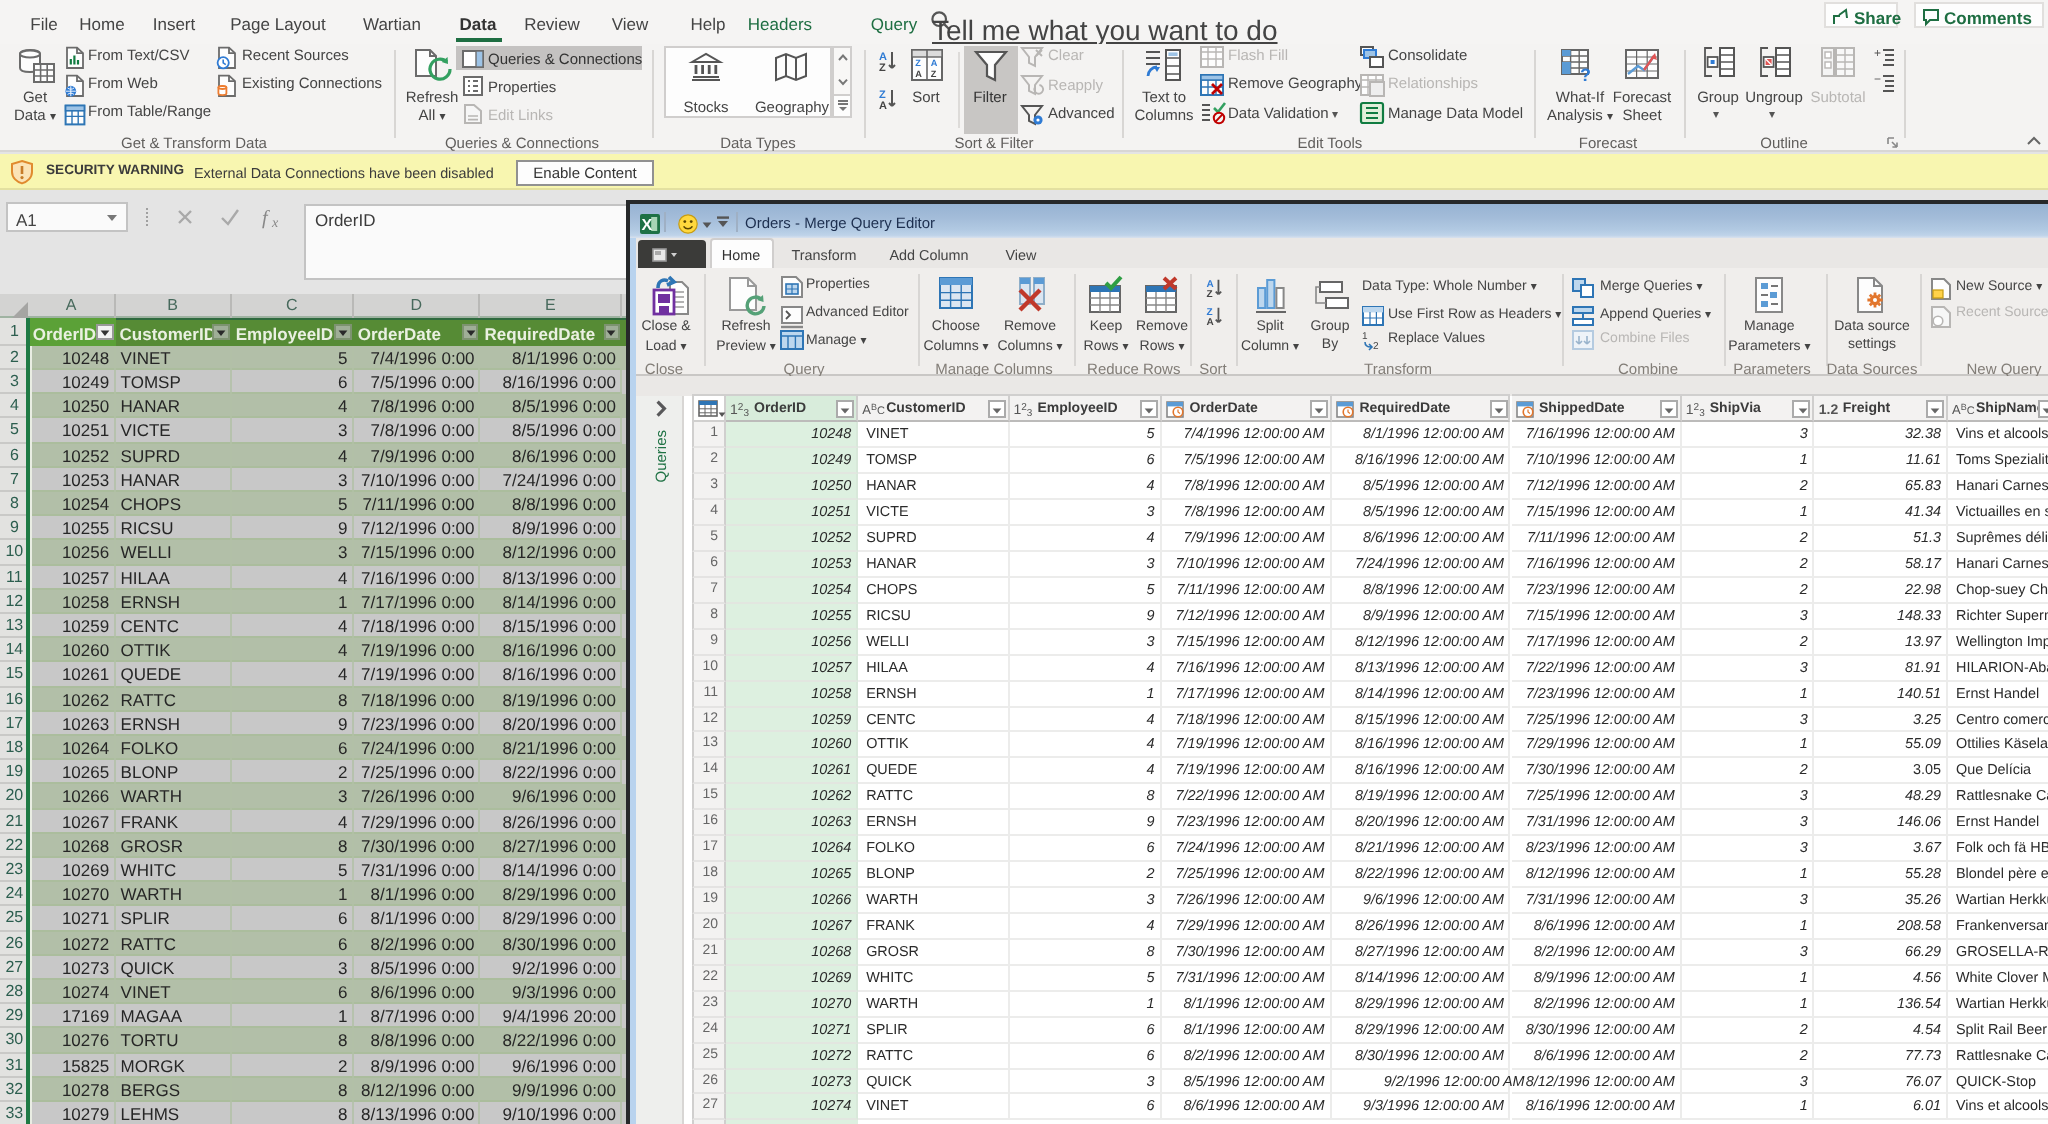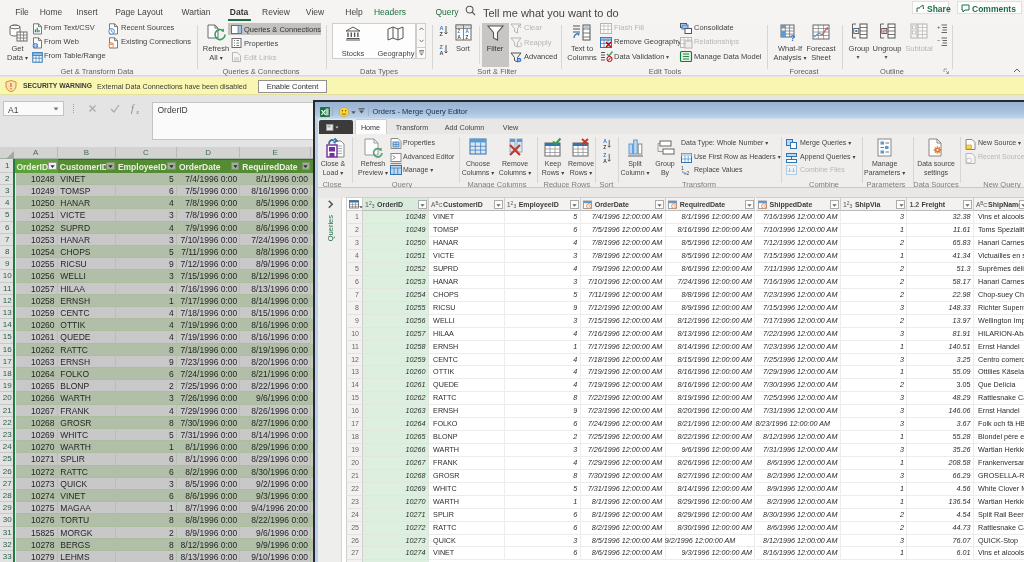--- a/index.html
+++ b/index.html
@@ -18,21 +18,21 @@
 <div style="left:176px;top:6.5px;width:200px;font-size:8.5px;color:#444;text-align:center;white-space:nowrap;">Review</div>
 <div style="left:215px;top:6.5px;width:200px;font-size:8.5px;color:#444;text-align:center;white-space:nowrap;">View</div>
 <div style="left:254px;top:6.5px;width:200px;font-size:8.5px;color:#444;text-align:center;white-space:nowrap;">Help</div>
 <div style="left:290px;top:6.5px;width:200px;font-size:8.5px;color:#1e6e42;text-align:center;white-space:nowrap;">Headers</div>
 <div style="left:347px;top:6.5px;width:200px;font-size:8.5px;color:#1e6e42;text-align:center;white-space:nowrap;">Query</div>
 <div style="left:228px;top:19.2px;width:22.5px;height:2.3px;background:#1e6e42;"></div>
 <svg style="left:465px;top:5px;" width="11" height="11" viewBox="0 0 11 11">
     <circle cx="4.6" cy="4.6" r="3.4" fill="none" stroke="#555" stroke-width="1.1"></circle>
     <line x1="7.2" y1="7.2" x2="10" y2="10" stroke="#555" stroke-width="1.1"></line>
   </svg>
-<div style="left:483px;top:6.5px;font-size:11px;color:#444;white-space:nowrap;">Tell me what you want to do</div>
+<div style="left:466px;top:6.5px;font-size:14px;color:#444;white-space:nowrap;text-decoration:underline;">Tell me what you want to do</div>
 <div style="left:912px;top:1px;width:37px;height:13px;background:#fdfdfd;border:1px solid #e1dfdd;"></div>
 <svg style="left:916px;top:3.5px;" width="9" height="9" viewBox="0 0 9 9">
     <path d="M1 8 L1 4 L4 4" fill="none" stroke="#1e6e42" stroke-width="1"></path>
     <path d="M3.5 3.5 L7 1 L7.5 5" fill="none" stroke="#1e6e42" stroke-width="1"></path>
   </svg>
 <div style="left:927px;top:3.5px;font-size:8.5px;color:#1e6e42;white-space:nowrap;font-weight:bold;">Share</div>
 <div style="left:957px;top:1px;width:65px;height:13px;background:#fdfdfd;border:1px solid #e1dfdd;"></div>
 <svg style="left:961px;top:3.5px;" width="9" height="9" viewBox="0 0 9 9">
     <path d="M1 1 H8 V6 H4 L2 8 V6 H1 Z" fill="none" stroke="#1e6e42" stroke-width="1"></path>
   </svg>
@@ -544,21 +544,21 @@
 <div style="left:115.9px;top:477.7999999999997px;width:57.8px;height:12.2px;font-size:8.5px;color:#262626;text-align:right;line-height:12.2px;">3</div>
 <div style="left:176.9px;top:477.7999999999997px;width:60.400000000000006px;height:12.2px;font-size:8.5px;color:#262626;text-align:right;line-height:12.2px;">8/5/1996 0:00</div>
 <div style="left:240.3px;top:477.7999999999997px;width:67.69999999999999px;height:12.2px;font-size:8.5px;color:#262626;text-align:right;line-height:12.2px;">9/2/1996 0:00</div>
 <div style="left:14.4px;top:489.9999999999997px;width:301.6px;height:12.2px;background:#b2bfa8;border-bottom:1px solid #abbd9d;"></div>
 <div style="left:14.4px;top:489.9999999999997px;width:40.199999999999996px;height:12.2px;font-size:8.5px;color:#262626;text-align:right;line-height:12.2px;">10274</div>
 <div style="left:60.3px;top:489.9999999999997px;width:55.10000000000001px;height:12.2px;font-size:8.5px;color:#262626;text-align:left;line-height:12.2px;">VINET</div>
 <div style="left:115.9px;top:489.9999999999997px;width:57.8px;height:12.2px;font-size:8.5px;color:#262626;text-align:right;line-height:12.2px;">6</div>
 <div style="left:176.9px;top:489.9999999999997px;width:60.400000000000006px;height:12.2px;font-size:8.5px;color:#262626;text-align:right;line-height:12.2px;">8/6/1996 0:00</div>
 <div style="left:240.3px;top:489.9999999999997px;width:67.69999999999999px;height:12.2px;font-size:8.5px;color:#262626;text-align:right;line-height:12.2px;">9/3/1996 0:00</div>
 <div style="left:14.4px;top:502.1999999999997px;width:301.6px;height:12.2px;background:#c8c8c8;border-bottom:1px solid #abbd9d;"></div>
-<div style="left:14.4px;top:502.1999999999997px;width:40.199999999999996px;height:12.2px;font-size:8.5px;color:#262626;text-align:right;line-height:12.2px;">10275</div>
+<div style="left:14.4px;top:502.1999999999997px;width:40.199999999999996px;height:12.2px;font-size:8.5px;color:#262626;text-align:right;line-height:12.2px;">17169</div>
 <div style="left:60.3px;top:502.1999999999997px;width:55.10000000000001px;height:12.2px;font-size:8.5px;color:#262626;text-align:left;line-height:12.2px;">MAGAA</div>
 <div style="left:115.9px;top:502.1999999999997px;width:57.8px;height:12.2px;font-size:8.5px;color:#262626;text-align:right;line-height:12.2px;">1</div>
 <div style="left:176.9px;top:502.1999999999997px;width:60.400000000000006px;height:12.2px;font-size:8.5px;color:#262626;text-align:right;line-height:12.2px;">8/7/1996 0:00</div>
 <div style="left:240.3px;top:502.1999999999997px;width:67.69999999999999px;height:12.2px;font-size:8.5px;color:#262626;text-align:right;line-height:12.2px;">9/4/1996 20:00</div>
 <div style="left:14.4px;top:514.3999999999997px;width:301.6px;height:12.2px;background:#b2bfa8;border-bottom:1px solid #abbd9d;"></div>
 <div style="left:14.4px;top:514.3999999999997px;width:40.199999999999996px;height:12.2px;font-size:8.5px;color:#262626;text-align:right;line-height:12.2px;">10276</div>
 <div style="left:60.3px;top:514.3999999999997px;width:55.10000000000001px;height:12.2px;font-size:8.5px;color:#262626;text-align:left;line-height:12.2px;">TORTU</div>
 <div style="left:115.9px;top:514.3999999999997px;width:57.8px;height:12.2px;font-size:8.5px;color:#262626;text-align:right;line-height:12.2px;">8</div>
 <div style="left:176.9px;top:514.3999999999997px;width:60.400000000000006px;height:12.2px;font-size:8.5px;color:#262626;text-align:right;line-height:12.2px;">8/8/1996 0:00</div>
 <div style="left:240.3px;top:514.3999999999997px;width:67.69999999999999px;height:12.2px;font-size:8.5px;color:#262626;text-align:right;line-height:12.2px;">8/22/1996 0:00</div>
@@ -1232,21 +1232,21 @@
 <div style="left:363.0px;top:418.1800000000001px;width:62.60000000000002px;height:12.93px;font-size:7.2px;font-style:italic;color:#2b2b2b;text-align:right;line-height:12.93px;">10264</div>
 <div style="left:429.1px;top:418.1800000000001px;width:75.59999999999997px;height:12.93px;border-right:1px solid #ececeb;border-bottom:1px solid #ececeb;"></div>
 <div style="left:433.1px;top:418.1800000000001px;width:69.59999999999997px;height:12.93px;font-size:7.2px;color:#2b2b2b;text-align:left;line-height:12.93px;overflow:hidden;">FOLKO</div>
 <div style="left:504.7px;top:418.1800000000001px;width:76.00000000000006px;height:12.93px;border-right:1px solid #ececeb;border-bottom:1px solid #ececeb;"></div>
 <div style="left:504.7px;top:418.1800000000001px;width:72.50000000000006px;height:12.93px;font-size:7.2px;font-style:italic;color:#2b2b2b;text-align:right;line-height:12.93px;">6</div>
 <div style="left:580.7px;top:418.1800000000001px;width:85.0px;height:12.93px;border-right:1px solid #ececeb;border-bottom:1px solid #ececeb;"></div>
 <div style="left:580.7px;top:418.1800000000001px;width:81.5px;height:12.93px;font-size:7.2px;font-style:italic;color:#2b2b2b;text-align:right;line-height:12.93px;">7/24/1996 12:00:00 AM</div>
 <div style="left:665.7px;top:418.1800000000001px;width:89.79999999999995px;height:12.93px;border-right:1px solid #ececeb;border-bottom:1px solid #ececeb;"></div>
 <div style="left:665.7px;top:418.1800000000001px;width:86.29999999999995px;height:12.93px;font-size:7.2px;font-style:italic;color:#2b2b2b;text-align:right;line-height:12.93px;">8/21/1996 12:00:00 AM</div>
 <div style="left:755.5px;top:418.1800000000001px;width:85.39999999999998px;height:12.93px;border-right:1px solid #ececeb;border-bottom:1px solid #ececeb;"></div>
-<div style="left:755.5px;top:418.1800000000001px;width:81.89999999999998px;height:12.93px;font-size:7.2px;font-style:italic;color:#2b2b2b;line-height:12.93px;">8/23/1996 12:00:00 AM</div>
+<div style="left:755.5px;top:418.1800000000001px;width:81.89999999999998px;height:12.93px;font-size:7.2px;font-style:italic;color:#2b2b2b;text-align:right;line-height:12.93px;">8/23/1996 12:00:00 AM</div>
 <div style="left:840.9px;top:418.1800000000001px;width:66.5px;height:12.93px;border-right:1px solid #ececeb;border-bottom:1px solid #ececeb;"></div>
 <div style="left:840.9px;top:418.1800000000001px;width:63.0px;height:12.93px;font-size:7.2px;font-style:italic;color:#2b2b2b;text-align:right;line-height:12.93px;">3</div>
 <div style="left:907.4px;top:418.1800000000001px;width:66.60000000000002px;height:12.93px;border-right:1px solid #ececeb;border-bottom:1px solid #ececeb;"></div>
 <div style="left:907.4px;top:418.1800000000001px;width:63.10000000000002px;height:12.93px;font-size:7.2px;font-style:italic;color:#2b2b2b;text-align:right;line-height:12.93px;">3.67</div>
 <div style="left:974.0px;top:418.1800000000001px;width:56.0px;height:12.93px;border-right:1px solid #ececeb;border-bottom:1px solid #ececeb;"></div>
 <div style="left:978.0px;top:418.1800000000001px;width:75px;height:12.93px;font-size:7.2px;color:#2b2b2b;text-align:left;line-height:12.93px;">Folk och fä HB</div>
 <div style="left:345.7px;top:431.1100000000001px;width:17.3px;height:12.93px;background:#f3f2f1;border-left:1px solid #d0cfce;border-right:1px solid #d0cfce;border-bottom:1px solid #e4e3e2;font-size:7px;color:#666;text-align:right;padding-right:3px;line-height:12.93px;">18</div>
 <div style="left:363.0px;top:431.1100000000001px;width:66.10000000000002px;height:12.93px;background:#ddf0e0;border-right:1px solid #d8e8da;border-bottom:1px solid #e2e6e0;"></div>
 <div style="left:363.0px;top:431.1100000000001px;width:62.60000000000002px;height:12.93px;font-size:7.2px;font-style:italic;color:#2b2b2b;text-align:right;line-height:12.93px;">10265</div>
 <div style="left:429.1px;top:431.1100000000001px;width:75.59999999999997px;height:12.93px;border-right:1px solid #ececeb;border-bottom:1px solid #ececeb;"></div>
@@ -1388,34 +1388,34 @@
 <div style="left:504.7px;top:521.6200000000001px;width:72.50000000000006px;height:12.93px;font-size:7.2px;font-style:italic;color:#2b2b2b;text-align:right;line-height:12.93px;">6</div>
 <div style="left:580.7px;top:521.6200000000001px;width:85.0px;height:12.93px;border-right:1px solid #ececeb;border-bottom:1px solid #ececeb;"></div>
 <div style="left:580.7px;top:521.6200000000001px;width:81.5px;height:12.93px;font-size:7.2px;font-style:italic;color:#2b2b2b;text-align:right;line-height:12.93px;">8/2/1996 12:00:00 AM</div>
 <div style="left:665.7px;top:521.6200000000001px;width:89.79999999999995px;height:12.93px;border-right:1px solid #ececeb;border-bottom:1px solid #ececeb;"></div>
 <div style="left:665.7px;top:521.6200000000001px;width:86.29999999999995px;height:12.93px;font-size:7.2px;font-style:italic;color:#2b2b2b;text-align:right;line-height:12.93px;">8/30/1996 12:00:00 AM</div>
 <div style="left:755.5px;top:521.6200000000001px;width:85.39999999999998px;height:12.93px;border-right:1px solid #ececeb;border-bottom:1px solid #ececeb;"></div>
 <div style="left:755.5px;top:521.6200000000001px;width:81.89999999999998px;height:12.93px;font-size:7.2px;font-style:italic;color:#2b2b2b;text-align:right;line-height:12.93px;">8/6/1996 12:00:00 AM</div>
 <div style="left:840.9px;top:521.6200000000001px;width:66.5px;height:12.93px;border-right:1px solid #ececeb;border-bottom:1px solid #ececeb;"></div>
 <div style="left:840.9px;top:521.6200000000001px;width:63.0px;height:12.93px;font-size:7.2px;font-style:italic;color:#2b2b2b;text-align:right;line-height:12.93px;">2</div>
 <div style="left:907.4px;top:521.6200000000001px;width:66.60000000000002px;height:12.93px;border-right:1px solid #ececeb;border-bottom:1px solid #ececeb;"></div>
-<div style="left:907.4px;top:521.6200000000001px;width:63.10000000000002px;height:12.93px;font-size:7.2px;font-style:italic;color:#2b2b2b;text-align:right;line-height:12.93px;">44.73</div>
+<div style="left:907.4px;top:521.6200000000001px;width:63.10000000000002px;height:12.93px;font-size:7.2px;font-style:italic;color:#2b2b2b;text-align:right;line-height:12.93px;">77.73</div>
 <div style="left:974.0px;top:521.6200000000001px;width:56.0px;height:12.93px;border-right:1px solid #ececeb;border-bottom:1px solid #ececeb;"></div>
 <div style="left:978.0px;top:521.6200000000001px;width:75px;height:12.93px;font-size:7.2px;color:#2b2b2b;text-align:left;line-height:12.93px;">Rattlesnake Can</div>
 <div style="left:345.7px;top:534.5500000000001px;width:17.3px;height:12.93px;background:#f3f2f1;border-left:1px solid #d0cfce;border-right:1px solid #d0cfce;border-bottom:1px solid #e4e3e2;font-size:7px;color:#666;text-align:right;padding-right:3px;line-height:12.93px;">26</div>
 <div style="left:363.0px;top:534.5500000000001px;width:66.10000000000002px;height:12.93px;background:#ddf0e0;border-right:1px solid #d8e8da;border-bottom:1px solid #e2e6e0;"></div>
 <div style="left:363.0px;top:534.5500000000001px;width:62.60000000000002px;height:12.93px;font-size:7.2px;font-style:italic;color:#2b2b2b;text-align:right;line-height:12.93px;">10273</div>
 <div style="left:429.1px;top:534.5500000000001px;width:75.59999999999997px;height:12.93px;border-right:1px solid #ececeb;border-bottom:1px solid #ececeb;"></div>
 <div style="left:433.1px;top:534.5500000000001px;width:69.59999999999997px;height:12.93px;font-size:7.2px;color:#2b2b2b;text-align:left;line-height:12.93px;overflow:hidden;">QUICK</div>
 <div style="left:504.7px;top:534.5500000000001px;width:76.00000000000006px;height:12.93px;border-right:1px solid #ececeb;border-bottom:1px solid #ececeb;"></div>
 <div style="left:504.7px;top:534.5500000000001px;width:72.50000000000006px;height:12.93px;font-size:7.2px;font-style:italic;color:#2b2b2b;text-align:right;line-height:12.93px;">3</div>
 <div style="left:580.7px;top:534.5500000000001px;width:85.0px;height:12.93px;border-right:1px solid #ececeb;border-bottom:1px solid #ececeb;"></div>
 <div style="left:580.7px;top:534.5500000000001px;width:81.5px;height:12.93px;font-size:7.2px;font-style:italic;color:#2b2b2b;text-align:right;line-height:12.93px;">8/5/1996 12:00:00 AM</div>
 <div style="left:665.7px;top:534.5500000000001px;width:89.79999999999995px;height:12.93px;border-right:1px solid #ececeb;border-bottom:1px solid #ececeb;"></div>
-<div style="left:649px;top:534.5500000000001px;width:86.29999999999995px;height:12.93px;font-size:7.2px;font-style:italic;color:#2b2b2b;text-align:right;line-height:12.93px;">9/2/1996 12:00:00 AM</div>
+<div style="left:676px;top:534.5500000000001px;width:86.29999999999995px;height:12.93px;font-size:7.2px;font-style:italic;color:#2b2b2b;text-align:right;line-height:12.93px;">9/2/1996 12:00:00 AM</div>
 <div style="left:755.5px;top:534.5500000000001px;width:85.39999999999998px;height:12.93px;border-right:1px solid #ececeb;border-bottom:1px solid #ececeb;"></div>
 <div style="left:755.5px;top:534.5500000000001px;width:81.89999999999998px;height:12.93px;font-size:7.2px;font-style:italic;color:#2b2b2b;text-align:right;line-height:12.93px;">8/12/1996 12:00:00 AM</div>
 <div style="left:840.9px;top:534.5500000000001px;width:66.5px;height:12.93px;border-right:1px solid #ececeb;border-bottom:1px solid #ececeb;"></div>
 <div style="left:840.9px;top:534.5500000000001px;width:63.0px;height:12.93px;font-size:7.2px;font-style:italic;color:#2b2b2b;text-align:right;line-height:12.93px;">3</div>
 <div style="left:907.4px;top:534.5500000000001px;width:66.60000000000002px;height:12.93px;border-right:1px solid #ececeb;border-bottom:1px solid #ececeb;"></div>
 <div style="left:907.4px;top:534.5500000000001px;width:63.10000000000002px;height:12.93px;font-size:7.2px;font-style:italic;color:#2b2b2b;text-align:right;line-height:12.93px;">76.07</div>
 <div style="left:974.0px;top:534.5500000000001px;width:56.0px;height:12.93px;border-right:1px solid #ececeb;border-bottom:1px solid #ececeb;"></div>
 <div style="left:978.0px;top:534.5500000000001px;width:75px;height:12.93px;font-size:7.2px;color:#2b2b2b;text-align:left;line-height:12.93px;">QUICK-Stop</div>
 <div style="left:345.7px;top:547.48px;width:17.3px;height:12.93px;background:#f3f2f1;border-left:1px solid #d0cfce;border-right:1px solid #d0cfce;border-bottom:1px solid #e4e3e2;font-size:7px;color:#666;text-align:right;padding-right:3px;line-height:12.93px;">27</div>
 <div style="left:363.0px;top:547.48px;width:66.10000000000002px;height:12.93px;background:#ddf0e0;border-right:1px solid #d8e8da;border-bottom:1px solid #e2e6e0;"></div>

